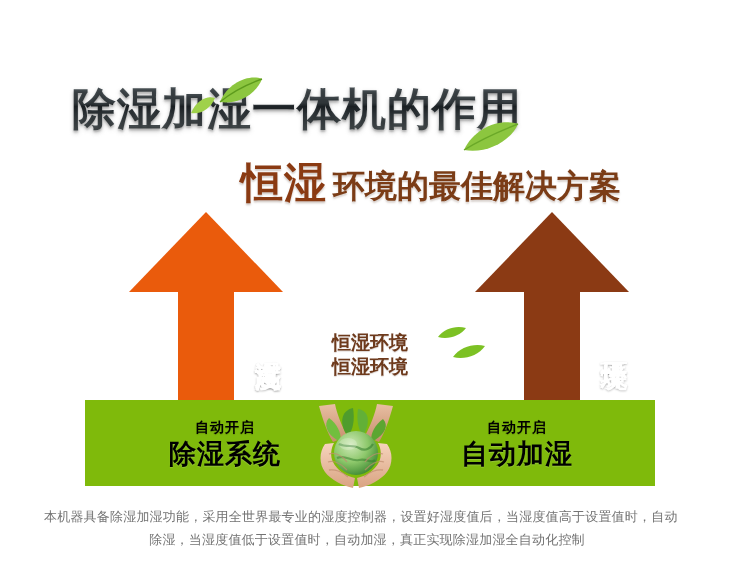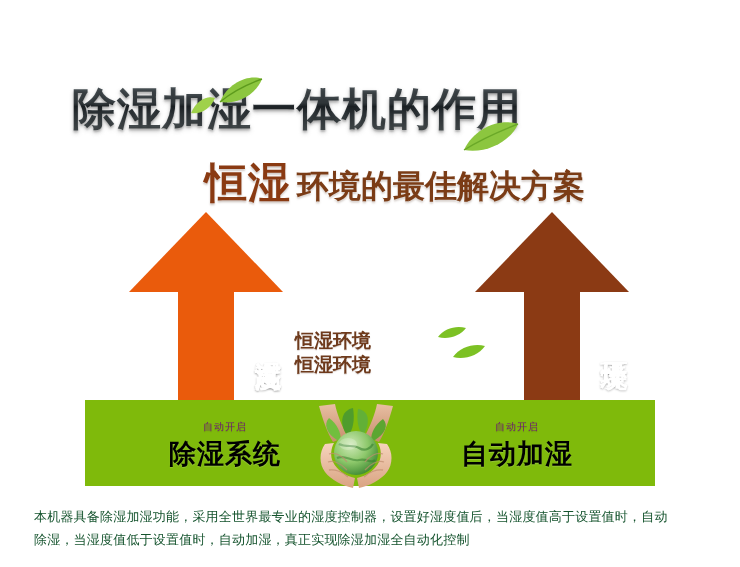--- a/index.html
+++ b/index.html
@@ -53,20 +53,21 @@
     display: flex;
     align-items: baseline;
   }
   #title-accent {
     font-size: 42px;
     line-height: 48px;
     font-weight: 700;
     color: #8a3a12;
     letter-spacing: 1px;
     text-shadow: 0 2px 2px rgba(140,120,110,0.40);
+    margin-left: 36px;
   }
   #title-rest {
     font-size: 32px;
     line-height: 48px;
     font-weight: 700;
     color: #7b3c16;
     letter-spacing: 0px;
     margin-left: 6px;
     text-shadow: 0 2px 2px rgba(140,120,110,0.35);
     margin-top: 28px;
@@ -155,27 +156,27 @@
     align-items: center;
     flex-direction: column;
   }
 
   
   #center-slogan {
     position: absolute;
     left: 295px;
     top: 330px;
     width: 150px;
+    text-align: center;
     color: #6e3a1c;
     font-weight: 700;
     font-size: 19px;
     line-height: 24px;
     letter-spacing: 0px;
     text-shadow: 0 1px 1px rgba(150,130,120,0.35);
-    font-family: Liberation Mono, monospace;
   }
 
   
   #green-band {
     position: absolute;
     left: 85px;
     top: 400px;
     width: 570px;
     height: 86px;
     background: #7fba0b;
@@ -185,24 +186,24 @@
     top: 0;
     height: 86px;
     display: flex;
     flex-direction: column;
     align-items: center;
     justify-content: center;
   }
   #band-col-left { left: 20px; width: 240px; }
   #band-col-right { right: 18px; width: 240px; }
   .band-sub {
-    color: #701a75;
-    font-size: 10px;
+    color: #000000;
+    font-size: 14px;
     line-height: 18px;
-    font-weight: 400;
+    font-weight: 700;
     letter-spacing: 1px;
     margin-bottom: 3px;
     text-shadow: 0 1px 1px rgba(0,0,0,0.15);
   }
   .band-main {
     color: #000000;
     font-size: 27px;
     line-height: 30px;
     font-weight: 700;
     letter-spacing: 1px;
@@ -214,32 +215,32 @@
     position: absolute;
     left: 303px;
     top: 398px;
     width: 106px;
     height: 94px;
   }
 
   
   #footer-text {
     position: absolute;
-    left: 34px;
+    left: 44px;
     top: 505px;
     width: 646px;
-    color: #14532d;
+    color: #737373;
     font-size: 13px;
     line-height: 23px;
     text-align: justify;
     letter-spacing: 0.2px;
   }
   #footer-line-2 {
     display: block;
-    text-align: left;
+    text-align: center;
   }
 </style>
 </head>
 <body>
 
 <div id="poster">
 
   <div id="headline">
 
     <div class="title-line" id="title-line-1">除湿加湿一体机的作用</div>

